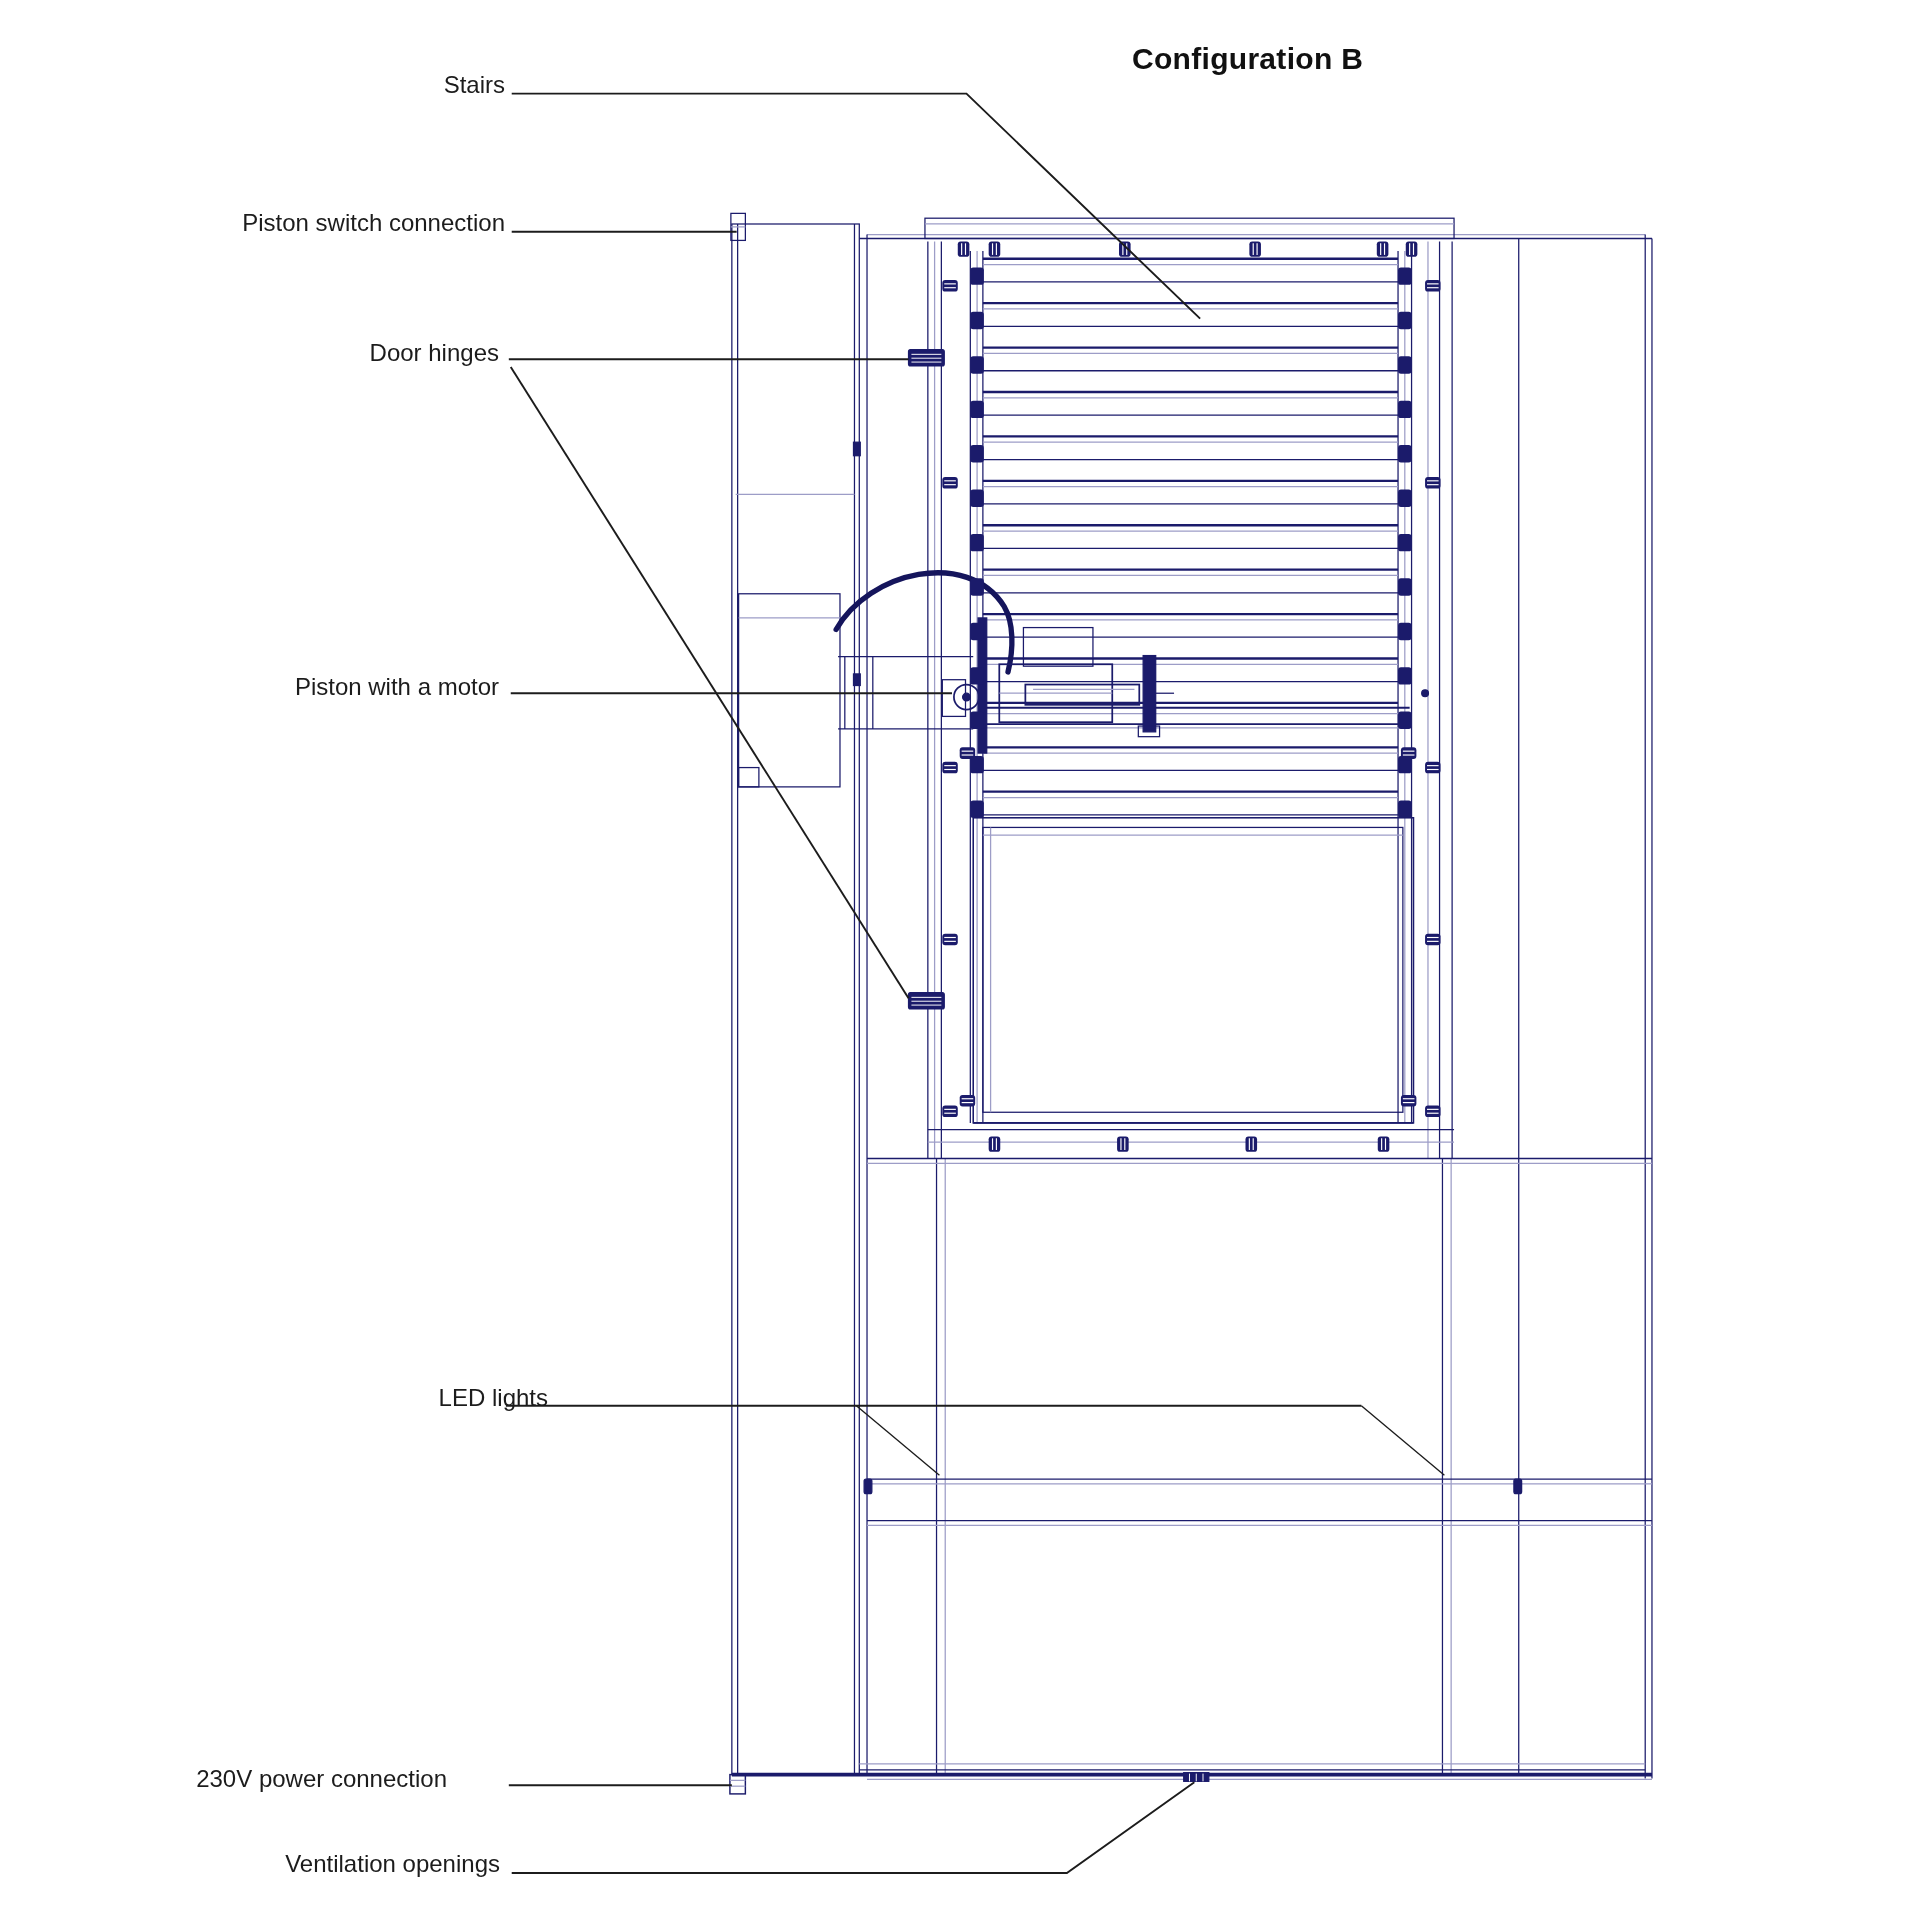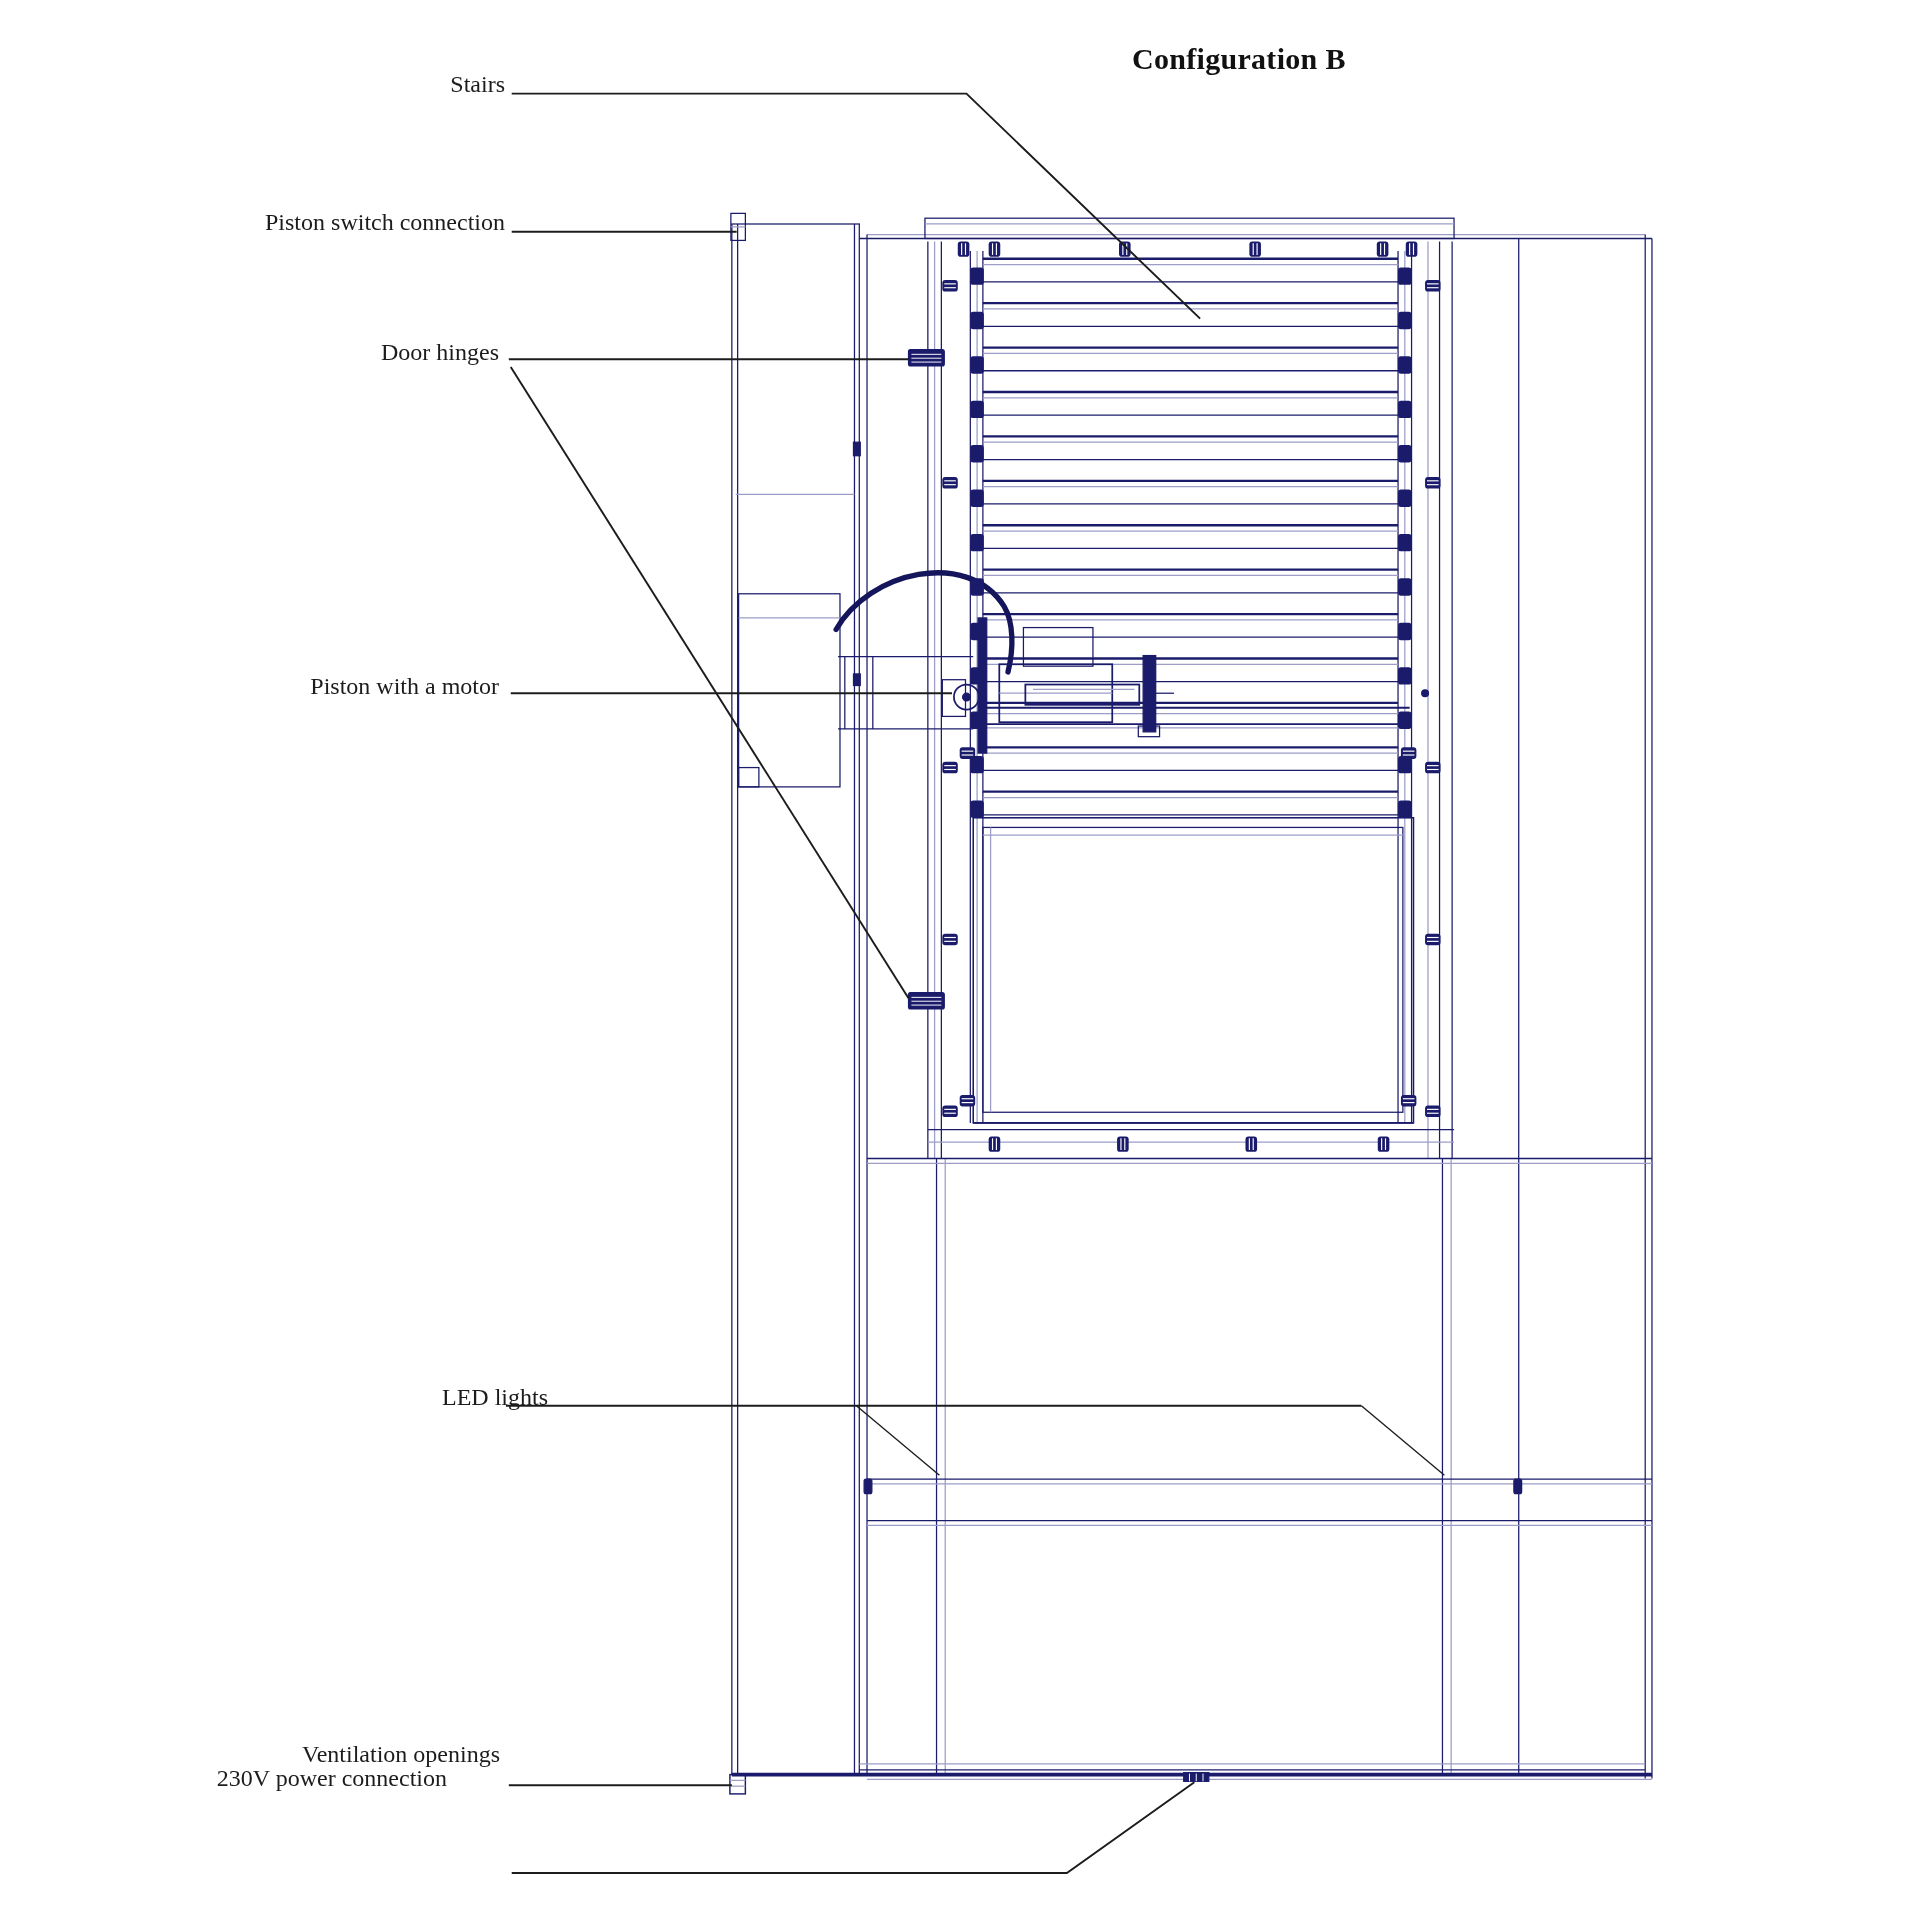--- a/index.html
+++ b/index.html
@@ -5,21 +5,21 @@
   :root{
     --navy:#1b1b6b;
     --navy-dark:#15155c;
     --light:#9d9dc7;
     --ink:#1c1c1c;
     --bg:#ffffff;
   }
   html,body{margin:0;padding:0;background:#eee;}
   .page{
     position:relative;width:1931px;height:1931px;background:var(--bg);
-    overflow:hidden;font-family:Liberation Serif, serif;
+    overflow:hidden;font-family:Liberation Sans, sans-serif;
   }
   .lbl{
     position:absolute;white-space:nowrap;color:var(--ink);
     font-size:24px;line-height:29px;
   }
   .title{
     position:absolute;white-space:nowrap;color:#111;
     font-size:30px;font-weight:bold;letter-spacing:0.3px;
   }
   svg{position:absolute;left:0;top:0;}
@@ -302,16 +302,16 @@
   <div class="lbl" style="right:1426px; top:208px;">Piston switch connection</div>
 
   <div class="lbl" style="right:1432px; top:338px;">Door hinges</div>
 
   <div class="lbl" style="right:1432px; top:672px;text-align:center;">Piston with a motor</div>
 
   <div class="lbl" style="right:1383px; top:1383px;">LED lights</div>
 
   <div class="lbl" style="right:1484px; top:1764px;">230V power connection</div>
 
-  <div class="lbl" style="right:1431px; top:1740px;">Ventilation openings</div>
+  <div class="lbl" style="right:1431px; top:1849px;">Ventilation openings</div>
 
 </div>
 
 
 </body></html>

